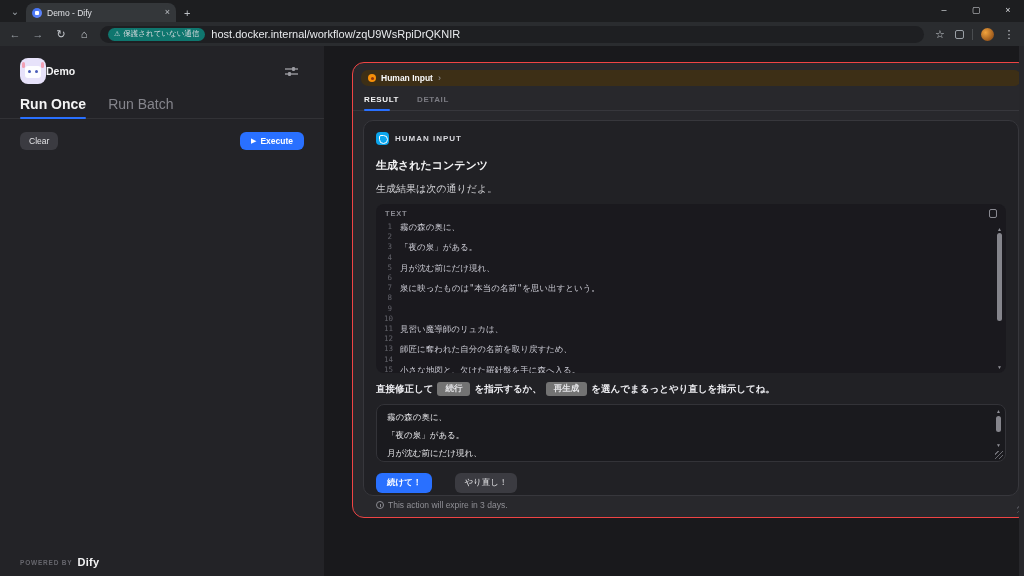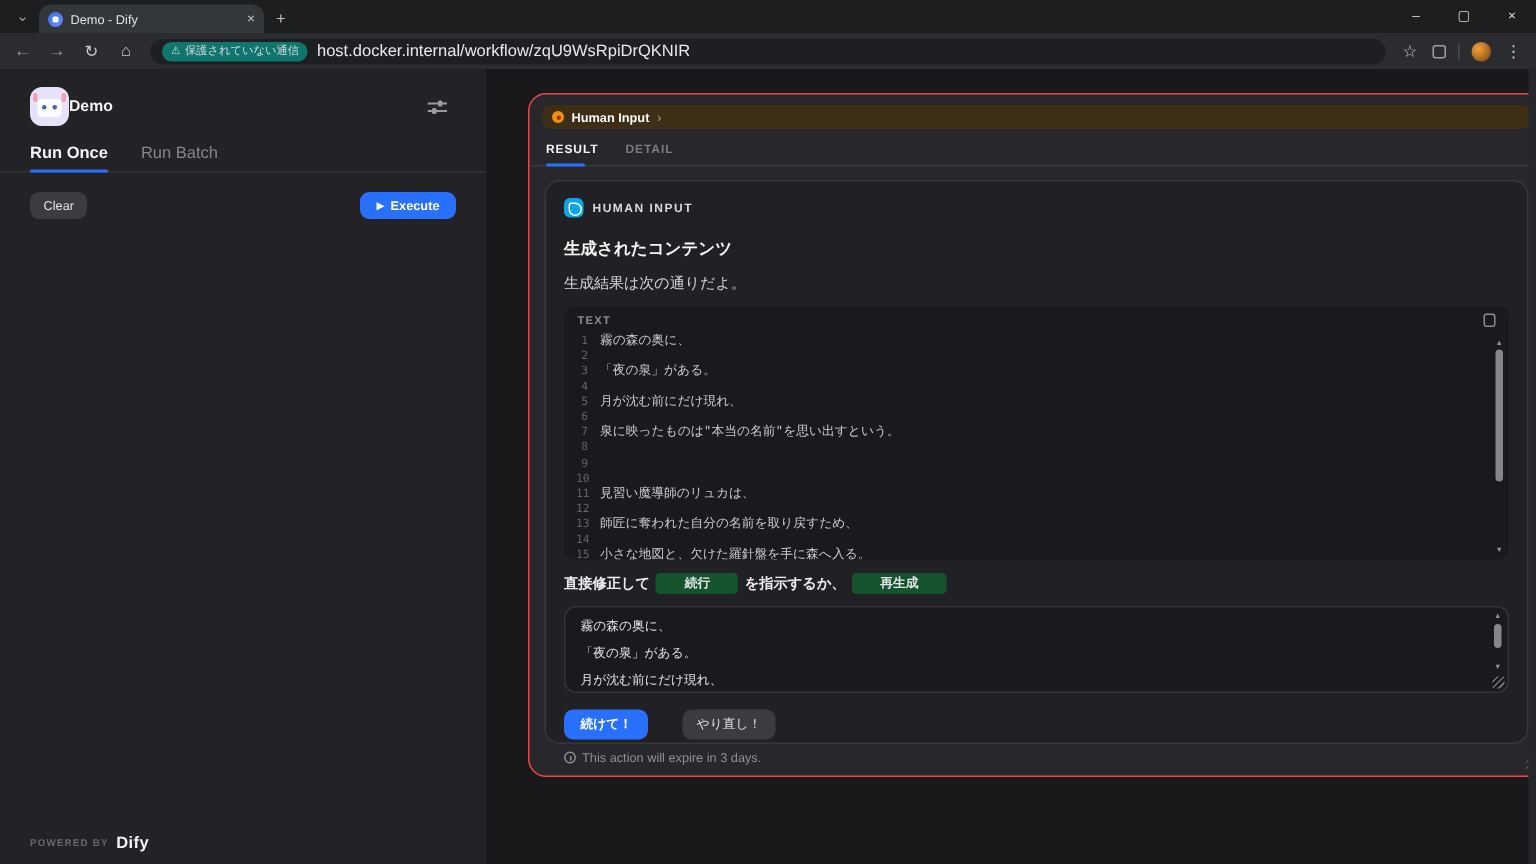--- a/index.html
+++ b/index.html
@@ -47,21 +47,21 @@
   .app-head { display:flex; align-items:center; padding:12px 26px 0 20px; gap:0; }
   .app-icon { width:26px; height:26px; border-radius:8px; background:#e7e2fa; position:relative; flex:none; }
   .robot-head { position:absolute; left:5px; top:8px; width:16px; height:12px; background:#fdfdff;
     border-radius:3px; }
   .robot-eye { position:absolute; top:4px; width:3px; height:3px; background:#4a5db9; border-radius:50%; }
   .robot-ear { position:absolute; top:4px; width:3px; height:6px; background:#f2a0b4; border-radius:2px; }
   .app-name { color:#f4f4f5; font-size:10.5px; font-weight:bold; flex:1; }
   .sliders { width:13px; height:11px; }
   .run-tabs { display:flex; gap:22px; padding:0 20px; margin-top:12px;
     border-bottom:1px solid #323236; }
-  .run-tab { font-size:11px; color:#85858c; padding-bottom:6px; position:relative; }
+  .run-tab { font-size:14px; color:#85858c; padding-bottom:6px; position:relative; }
   .run-tab.active { color:#f4f4f5; font-weight:bold; }
   .run-tab.active::after { content:""; position:absolute; left:0; right:0; bottom:-1px;
     height:2px; background:#2970ff; border-radius:2px; }
   .actions { display:flex; justify-content:space-between; align-items:center;
     padding:0 20px; margin-top:13px; }
   .btn { border-radius:6px; font-size:8.5px; display:inline-flex; align-items:center; gap:4px;text-align:center; }
   .btn-gray { background:#3b3b41; color:#e4e4e7; padding:4px 9px; }
   .btn-blue { background:#2970ff; color:#fff; padding:4px 11px; font-weight:bold; }
   .powered { position:absolute; left:20px; bottom:8px; display:flex; align-items:center; gap:5px; }
   .powered .p1 { color:#66666d; font-size:6.5px; letter-spacing:.8px; font-weight:bold; }
@@ -105,21 +105,21 @@
   .ln { width:16px; text-align:right; color:#62626a; font-size:7.5px; flex:none; padding-right:8px; }
   .lt { color:#cbcbd4; font-size:8.5px; white-space:pre; }
   .vscroll { position:absolute; top:2px; bottom:2px; right:2px; width:9px; display:flex;
     flex-direction:column; align-items:center; }
   .vs-arrow { color:#8f8f96; font-size:5px; line-height:7px; }
   .vs-track { flex:1; width:100%; position:relative; }
   .vs-thumb { position:absolute; left:2px; width:5px; border-radius:3px; background:#85858c; }
 
   .instr { margin-top:9px; color:#ececf0; font-size:9.5px; font-weight:bold;
     display:flex; align-items:center; gap:4px; flex-wrap:nowrap; white-space:nowrap; }
-  .chip { background:#14532d; border-radius:3px; padding:1px 19px; font-size:8.5px;
+  .chip { background:#737373; border-radius:3px; padding:1px 8px; font-size:8.5px;
     font-weight:bold; color:#e4e4e7; }
 
   .draft { margin-top:8px; background:#1a1a1e; border:1px solid #333338; border-radius:8px;
     height:58px; padding:7px 16px 6px 10px; position:relative; overflow:hidden; }
   .draft p { color:#e4e4e7; font-size:8.5px; line-height:10px; margin-bottom:8px; }
   .grip { position:absolute; right:2px; bottom:2px; width:8px; height:8px;
     background:repeating-linear-gradient(135deg,transparent 0 2px,#6b6b72 2px 3px); }
 
   .hi-btns { display:flex; gap:23px; margin-top:11px; }
   .note { display:flex; align-items:center; gap:4px; margin-top:7px; }
@@ -302,20 +302,21 @@
               </div>
             <span class="vs-arrow">▼</span>
           </div>
         </div>
 
         <div class="instr">
           <span>直接修正して</span>
           <span class="chip">続行</span>
           <span>を指示するか、</span>
           <span class="chip">再生成</span>
+          <span>を選んでまるっとやり直しを指示してね。</span>
         </div>
 
         <div class="draft">
           <div>
               <p>霧の森の奥に、</p>
               <p>「夜の泉」がある。</p>
               <p>月が沈む前にだけ現れ、</p>
             </div>
           <div class="vscroll" style="top:3px; bottom:12px;">
             <span class="vs-arrow">▲</span>

